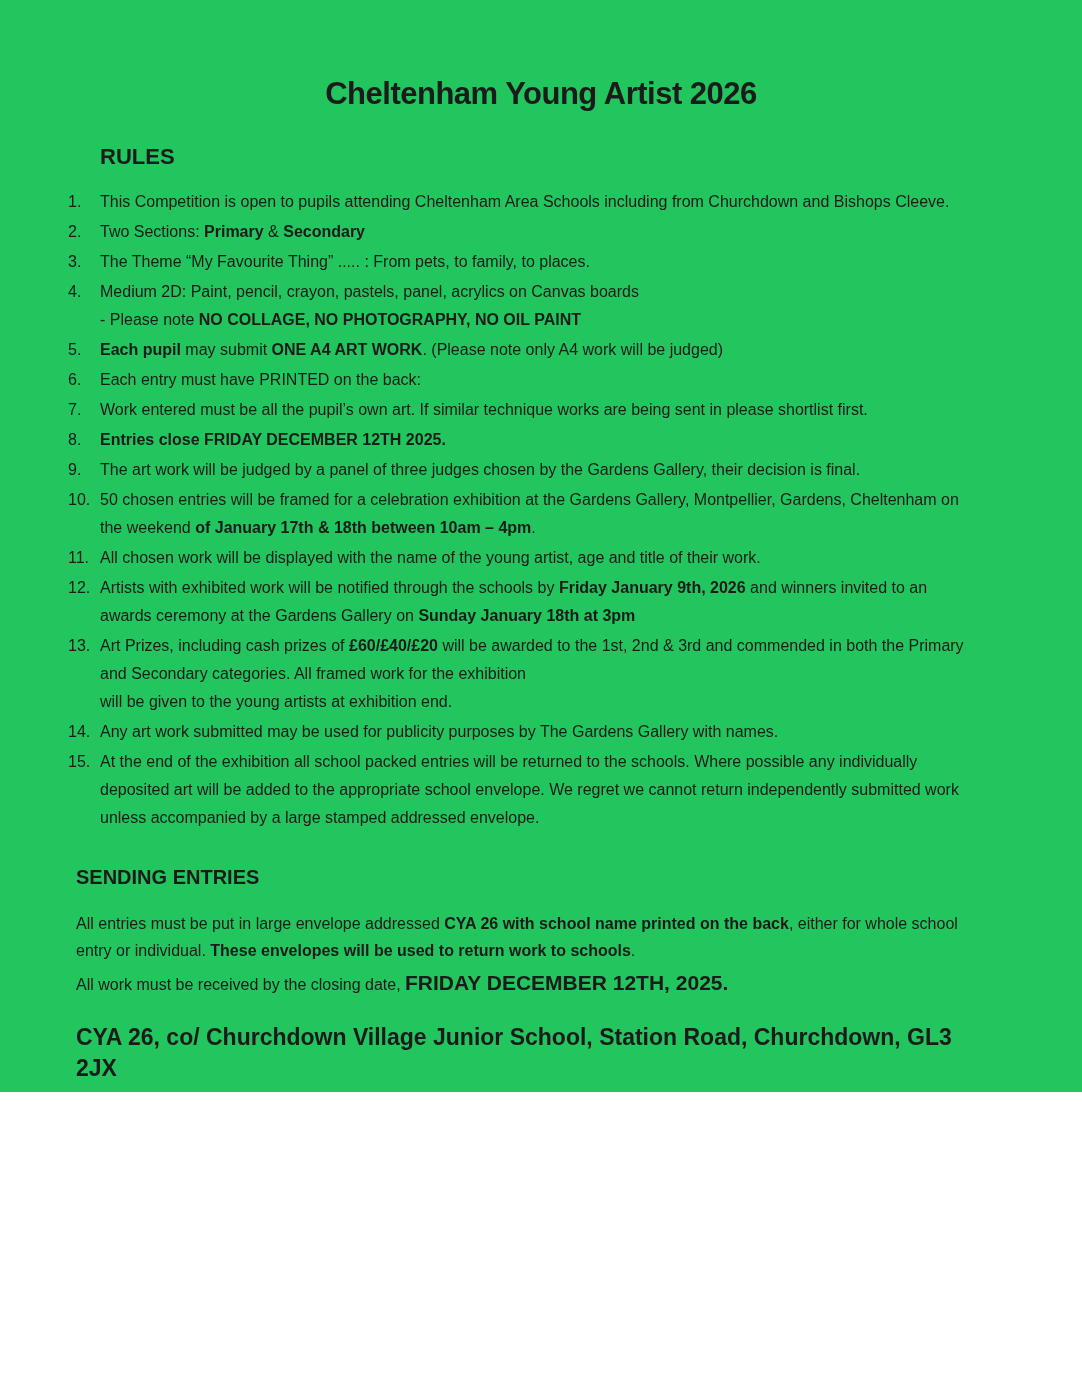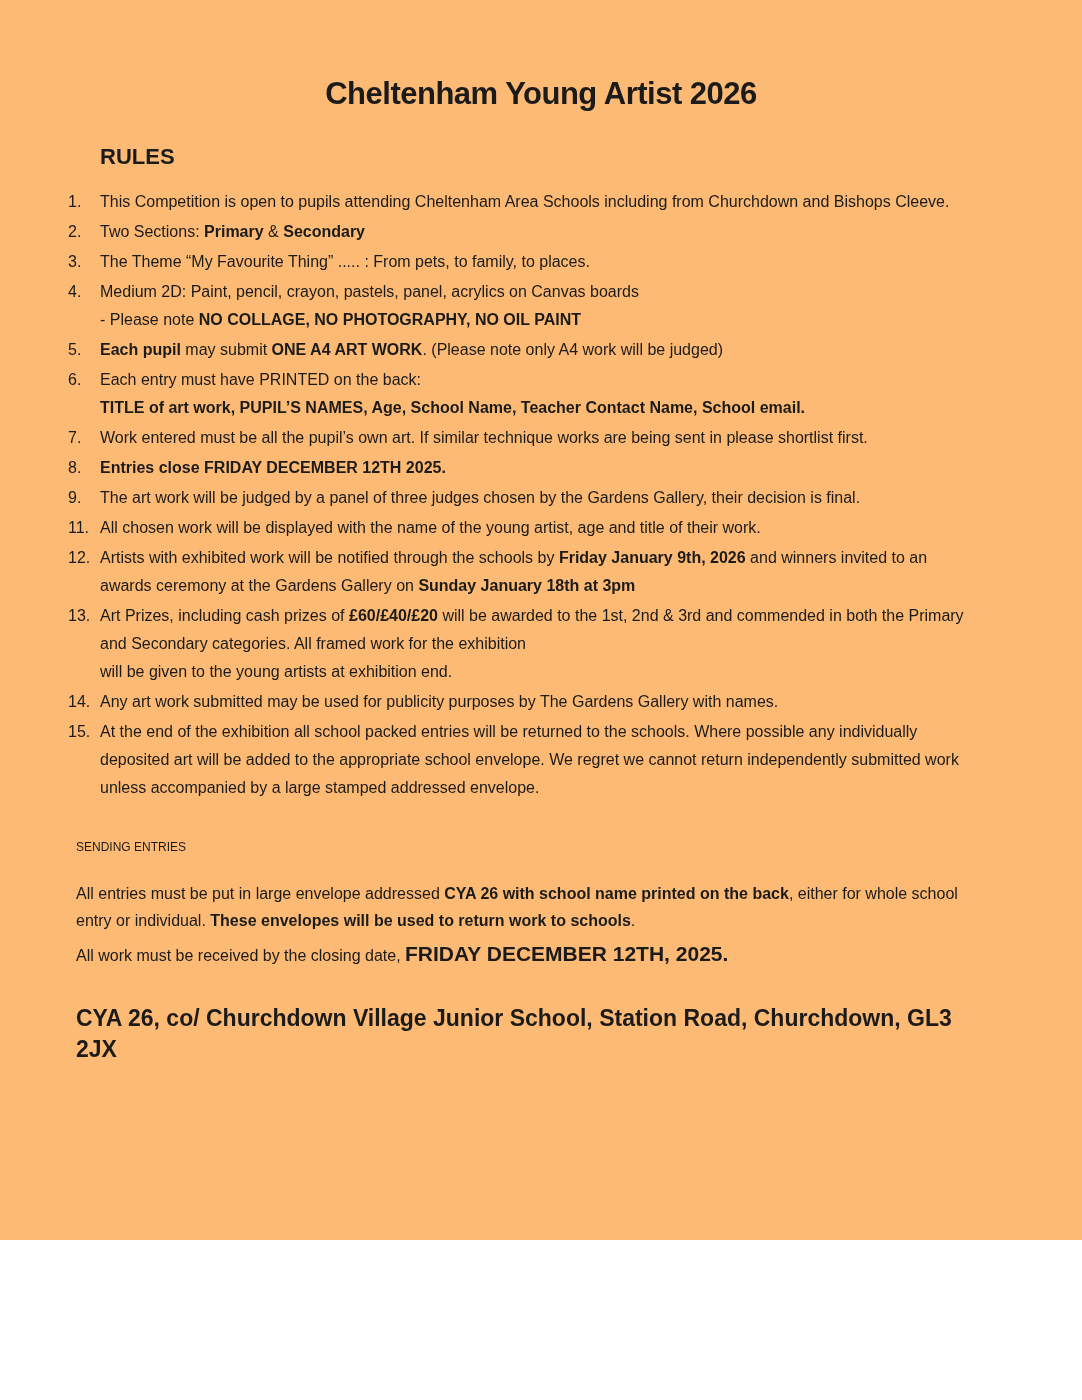--- a/index.html
+++ b/index.html
@@ -3,21 +3,21 @@
 <meta charset="utf-8">
 <style>
   html, body { margin: 0; padding: 0; }
   body {
     width: 1082px; height: 1400px;
     background: #ffffff;
     color: #1b1b1b;
     font-family: "Liberation Sans", sans-serif;
     overflow: hidden;
   }
-  .page { position: relative; width: 1082px; height: 1240px; background: #fdba74; }
+  .page { position: relative; width: 1082px; height: 1092px; background: #22c55e; }
 
   .title {
     margin: 0; padding-top: 76px;
     text-align: center;
     font-size: 31px; line-height: 36px;
     font-weight: 700;
     letter-spacing: -0.5px;
   }
 
   .rules-heading {
@@ -38,32 +38,32 @@
     margin: 0 0 2px 0;
   }
   .rule-num { flex: none; width: 32px; }
   .rule-text { flex: 1; }
 
   .bold { font-weight: 700; }
   .big-bold { font-weight: 700; font-size: 21px; }
 
   .sending-heading {
     margin: 36px 0 0 76px;
-    font-size: 12px; line-height: 19px;
-    font-weight: 400;
+    font-size: 20px; line-height: 19px;
+    font-weight: 700;
   }
 
   .sending-section {
     margin: 0 112px 0 76px;
     font-size: 16px;
     line-height: 27px;
   }
   .sending-section p { margin: 0; }
   .sending-section p:nth-of-type(1) { margin-top: 23px; }
-  .sending-section p:nth-of-type(2) { line-height: 40px; }
+  .sending-section p:nth-of-type(2) { margin-top: 9px; line-height: 20px; }
   .sending-section p:nth-of-type(3) { margin-top: 27px; }
   .sending-section p:nth-of-type(4) { margin-top: 5px; }
   .sending-section p:nth-of-type(5) { margin-top: 15px; }
   .sending-section p:nth-of-type(6) { margin-top: 8px; line-height: 30px; }
 
   .para-lg { font-size: 19px; line-height: 31px; }
   .para-lg-bold { font-size: 23px; }
 </style>
 </head>
 <body>
@@ -89,33 +89,37 @@
       <li>
         <span class="rule-num">4.</span>
         <span class="rule-text"><span class="seg">Medium 2D: Paint, pencil, crayon, pastels, panel, acrylics on Canvas boards</span><br><span class="seg">- Please note </span><span class="seg bold">NO COLLAGE, NO PHOTOGRAPHY, NO OIL PAINT</span></span>
       </li>
       <li>
         <span class="rule-num">5.</span>
         <span class="rule-text"><span class="seg bold">Each pupil</span><span class="seg"> may submit </span><span class="seg bold">ONE A4 ART WORK</span><span class="seg">. (Please note only A4 work will be judged)</span></span>
       </li>
       <li>
         <span class="rule-num">6.</span>
-        <span class="rule-text"><span class="seg">Each entry must have PRINTED on the back:</span><br><span class="seg bold">TITLE of art work, PUPIL’S NAMES, Age, School Name, Teacher Contact Name, School email.</span></span>
+        <span class="rule-text"><span class="seg">Each entry must have PRINTED on the back:</span><br></span>
       </li>
       <li>
         <span class="rule-num">7.</span>
         <span class="rule-text"><span class="seg">Work entered must be all the pupil’s own art. If similar technique works are being sent in please shortlist first.</span></span>
       </li>
       <li>
         <span class="rule-num">8.</span>
         <span class="rule-text"><span class="seg bold">Entries close FRIDAY DECEMBER 12TH 2025.</span></span>
       </li>
       <li>
         <span class="rule-num">9.</span>
         <span class="rule-text"><span class="seg">The art work will be judged by a panel of three judges chosen by the Gardens Gallery, their decision is final.</span></span>
+      </li>
+      <li>
+        <span class="rule-num">10.</span>
+        <span class="rule-text"><span class="seg">50 chosen entries will be framed for a celebration exhibition at the Gardens Gallery, Montpellier, Gardens, Cheltenham on the weekend </span><span class="seg bold">of January 17th &amp; 18th between 10am – 4pm</span><span class="seg">.</span></span>
       </li>
       <li>
         <span class="rule-num">11.</span>
         <span class="rule-text"><span class="seg">All chosen work will be displayed with the name of the young artist, age and title of their work.</span></span>
       </li>
       <li>
         <span class="rule-num">12.</span>
         <span class="rule-text"><span class="seg">Artists with exhibited work will be notified through the schools by </span><span class="seg bold">Friday January 9th, 2026</span><span class="seg"> and winners invited to an awards ceremony at the Gardens Gallery on </span><span class="seg bold">Sunday January 18th at 3pm</span></span>
       </li>
       <li>

